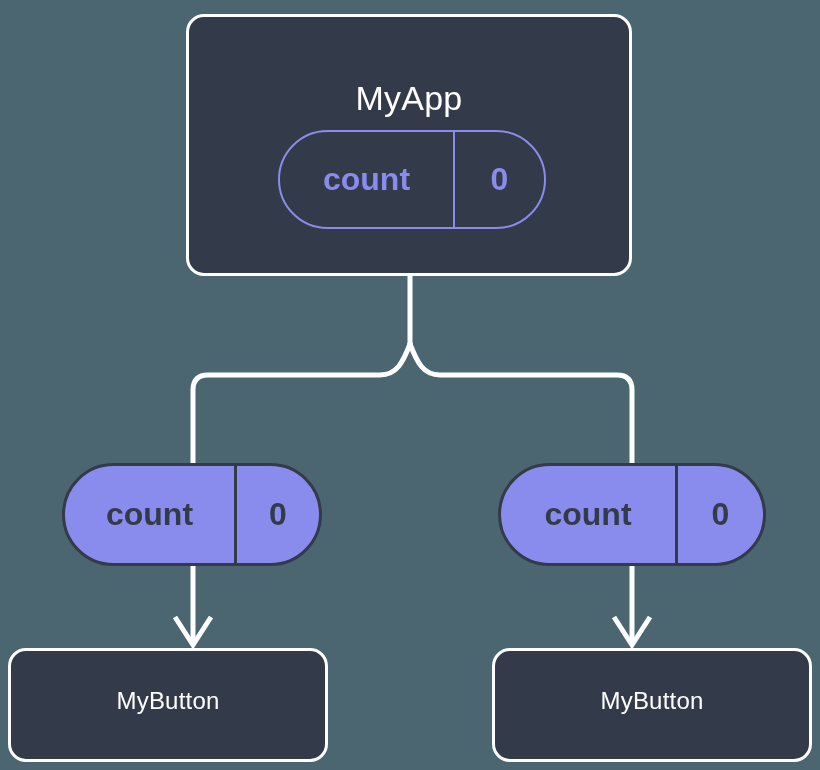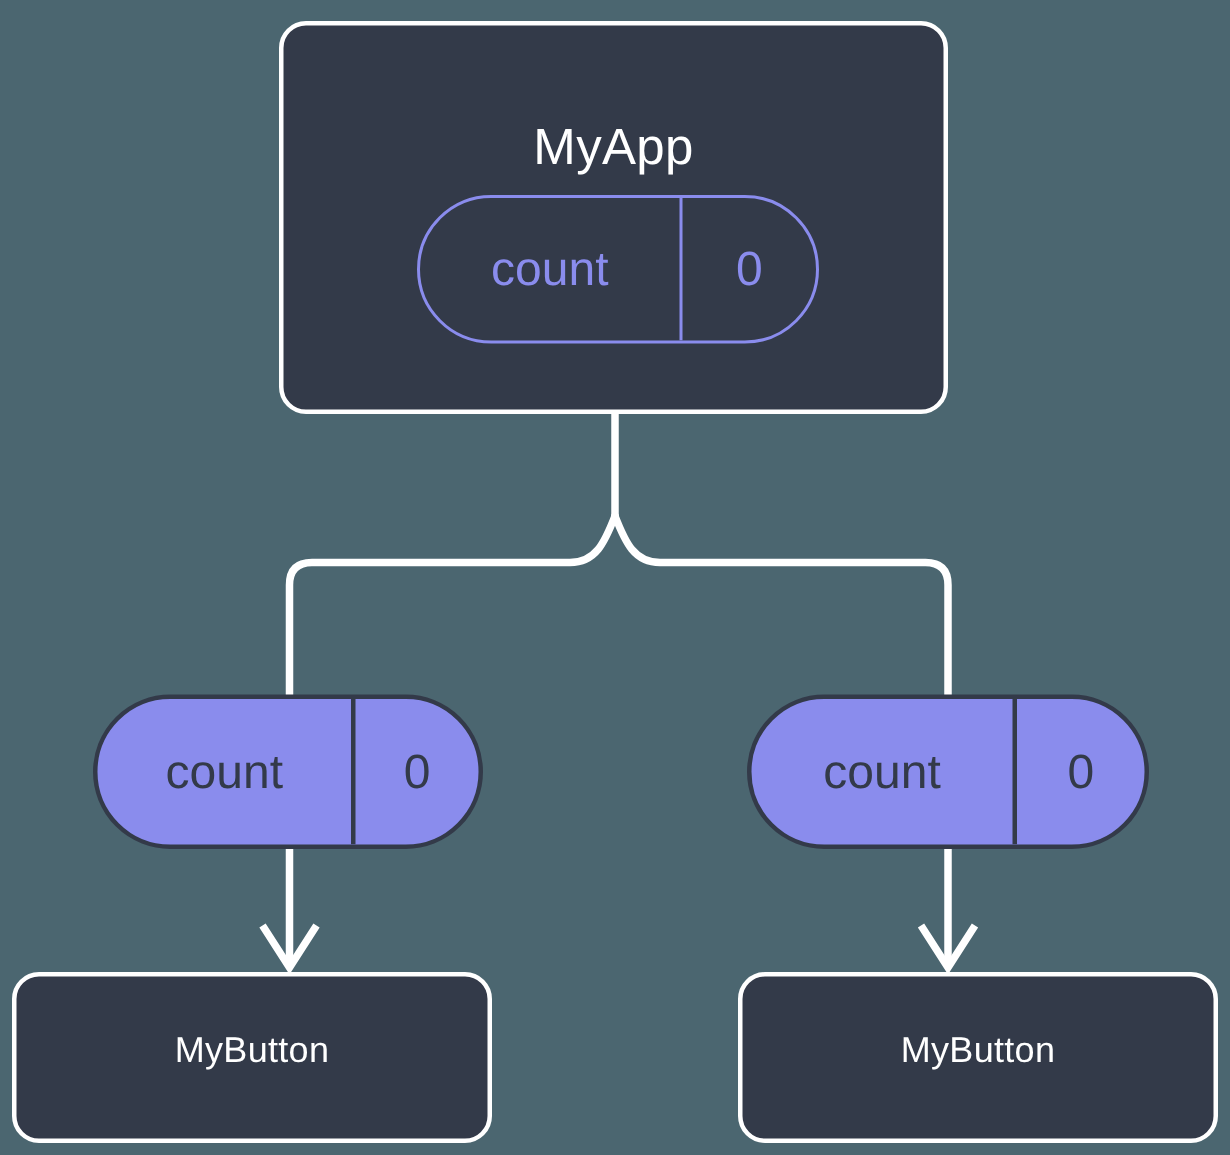--- a/index.html
+++ b/index.html
@@ -76,20 +76,21 @@
   }
 
   
   .pill {
     position: absolute;
     box-sizing: border-box;
     display: flex;
     align-items: stretch;
     border-radius: 999px;
     overflow: hidden;
+    font-weight: bold;
   }
   .pill .seg {
     display: flex;
     align-items: center;
     justify-content: center;
     box-sizing: border-box;
   }
   .pill .seg-key {
     flex: 0 0 auto;
   }

